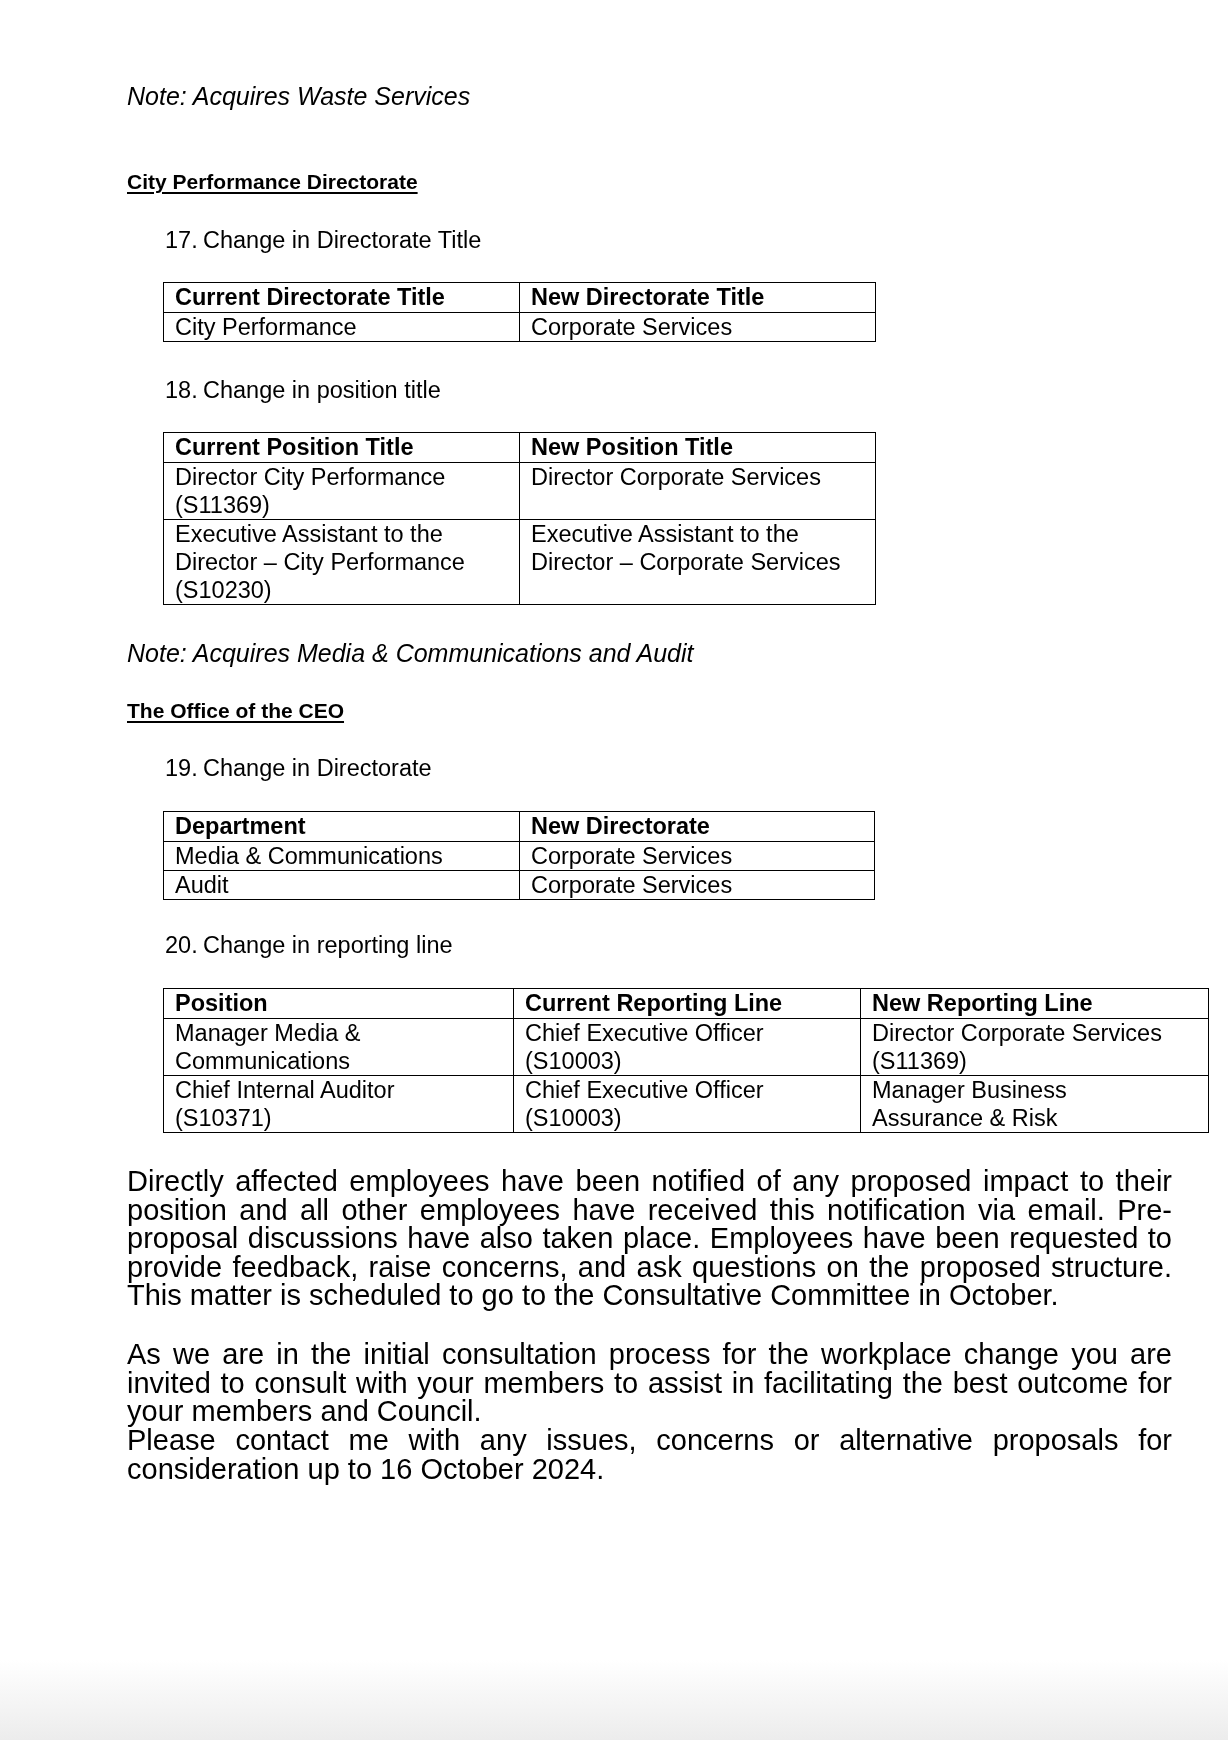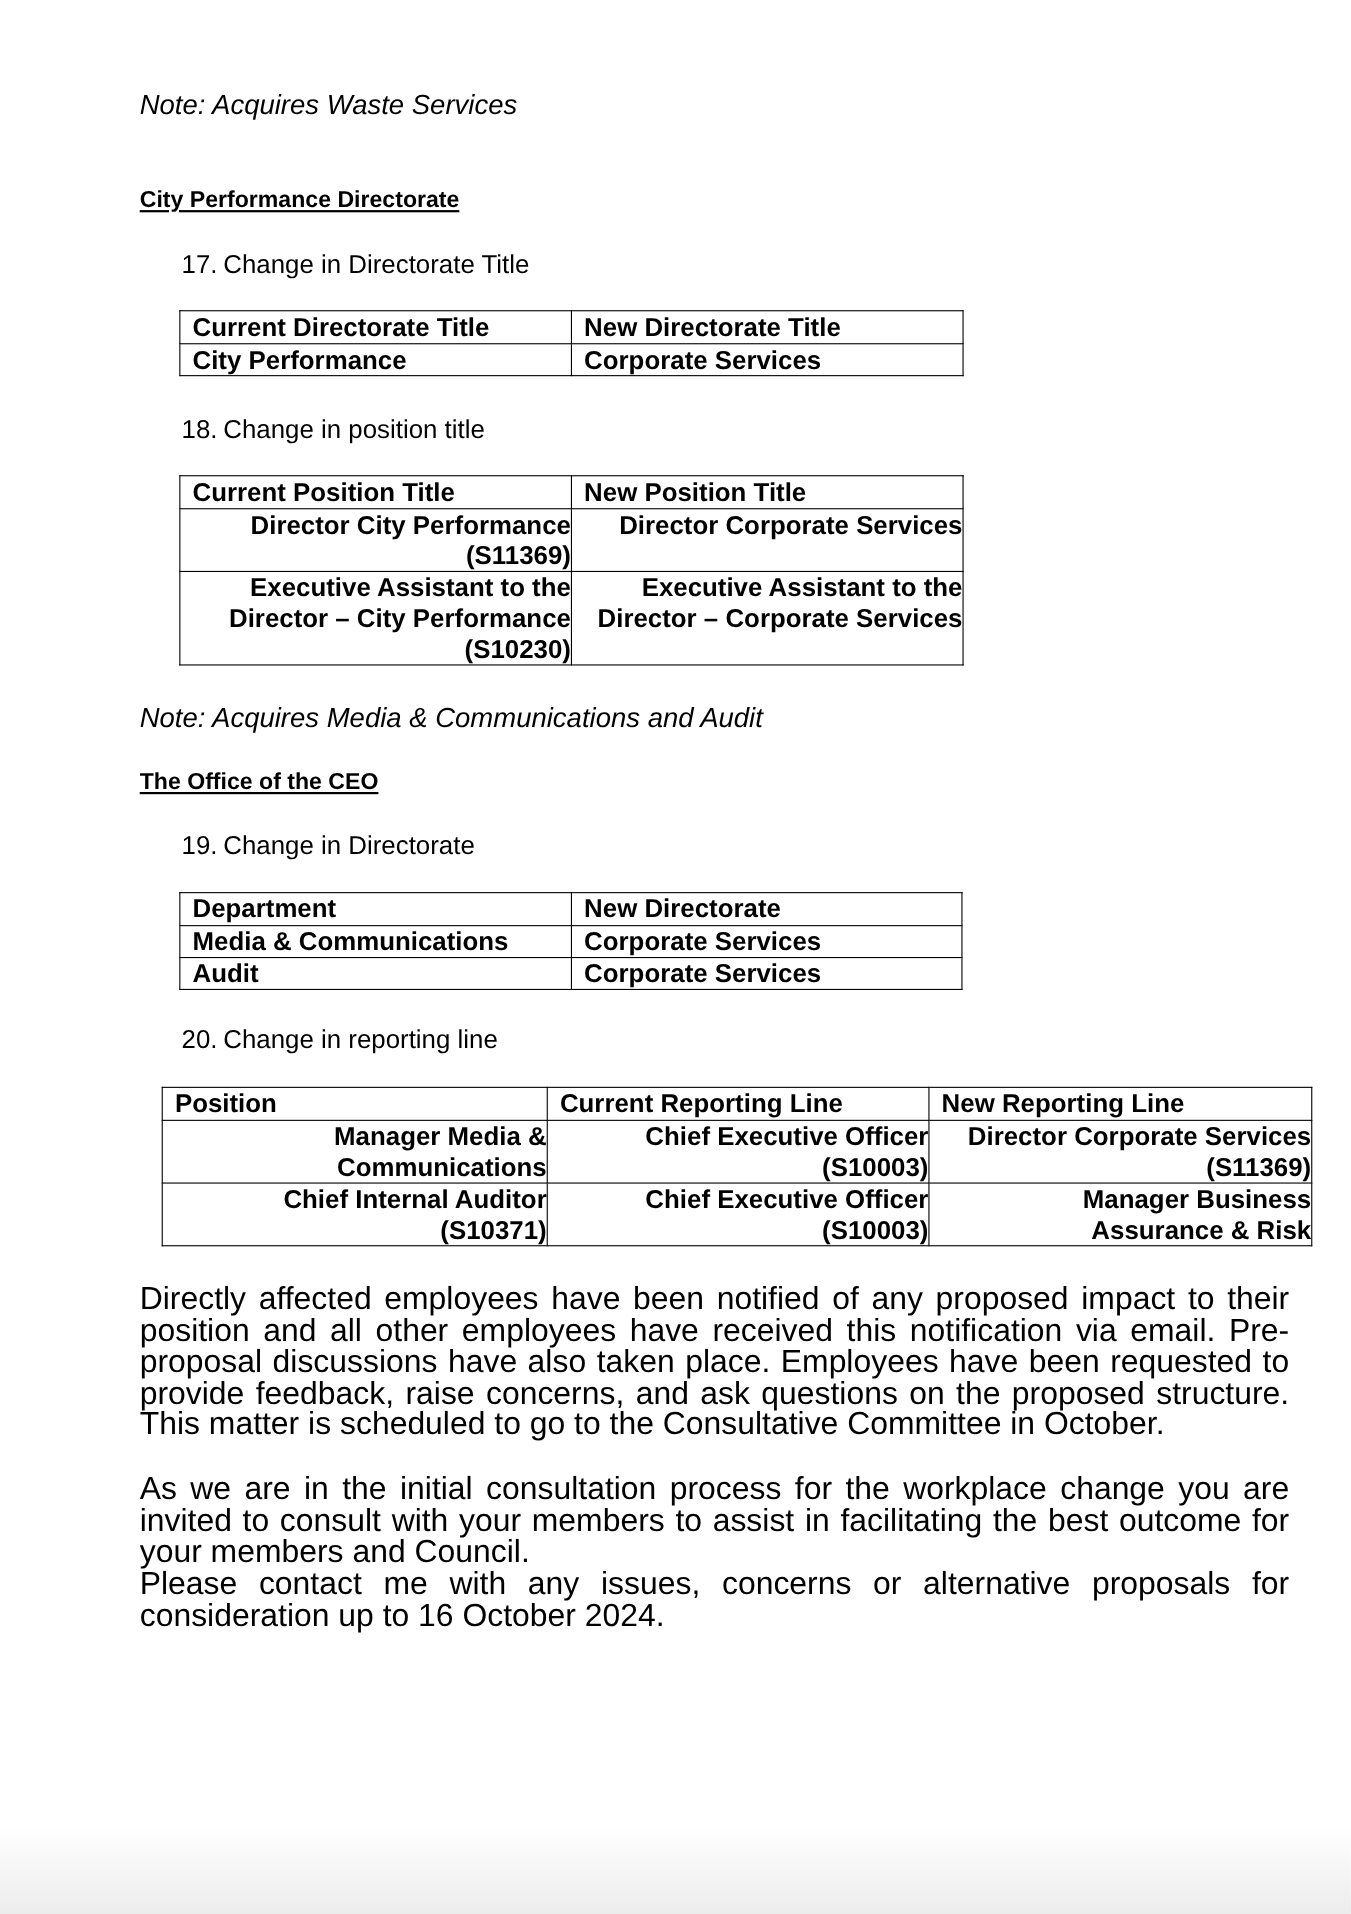--- a/index.html
+++ b/index.html
@@ -60,22 +60,22 @@
     table.doc td, table.doc th {
       border: 1.5px solid #000;
       padding: 0 0 0 11px;
       vertical-align: top;
       text-align: left;
     }
     table.doc th {
       font-weight: bold;
       line-height: 29px;
     }
-    table.doc td { line-height: 28px; font-weight: bold; }
-    table.doc td.tall { line-height: 28px; padding-bottom: 0; text-align: right; }
+    table.doc td { line-height: 28px; }
+    table.doc td.tall { line-height: 28px; padding-bottom: 0; }
     .para {
       position: absolute;
       left: 127px;
       width: 1045px;
       font-size: 29px;
       line-height: 28.5px;
       text-align: justify;
     }
   </style>
 </head>
@@ -169,21 +169,21 @@
     <td>Audit</td>
     <td>Corporate Services</td>
   </tr>
 </tbody>
   </table>
 
 <div class="abs item" style="left:165px; top:931px;">
   <span class="num">20.</span><span>Change in reporting line</span>
 </div>
 
-<table class="doc" style="left:111px; top:988px; width:1045px;">
+<table class="doc" style="left:127px; top:988px; width:1045px;">
   <colgroup>
       <col style="width:350px">
       <col style="width:347px">
       <col style="width:348px">
     </colgroup>
   <tbody>
       <tr>
     <th>Position</th>
     <th>Current Reporting Line</th>
     <th>New Reporting Line</th>

